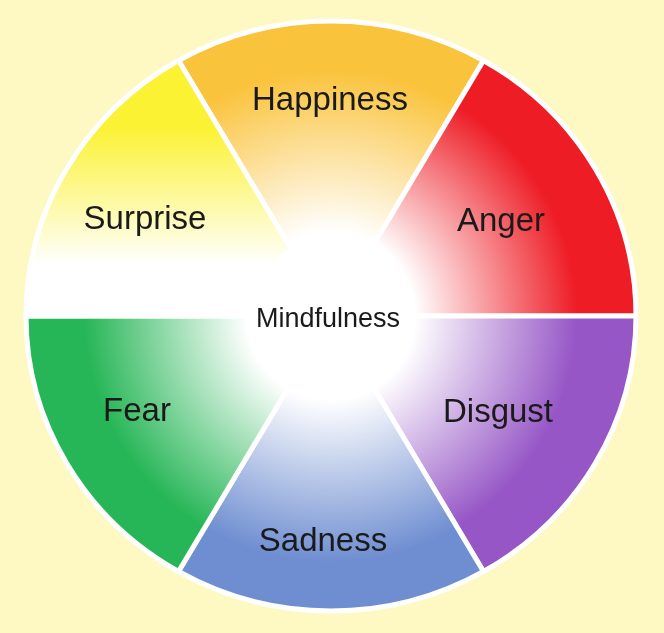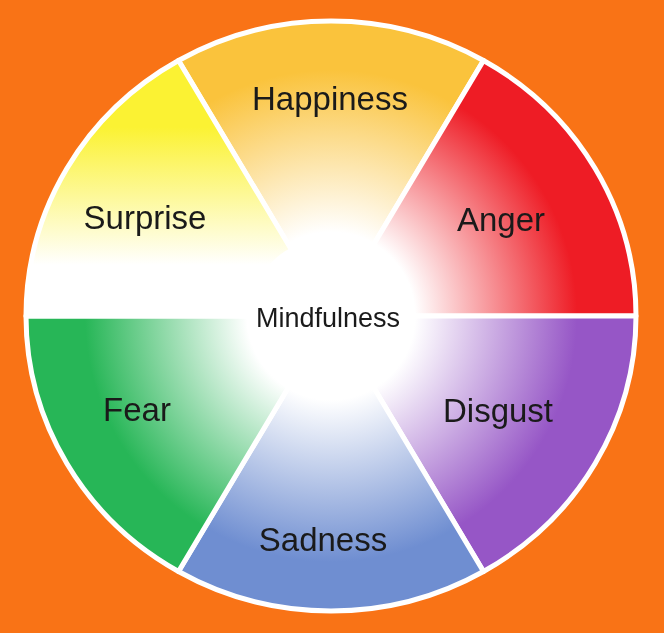--- a/index.html
+++ b/index.html
@@ -5,21 +5,21 @@
   html, body {
     margin: 0;
     padding: 0;
     background: #ffffff;
     font-family: "Liberation Sans", sans-serif;
   }
   .stage {
     position: relative;
     width: 664px;
     height: 633px;
-    background: #f97316;
+    background: #fef9c3;
     overflow: hidden;
   }
   svg { display: block; }
   .wedge-label {
     font-family: "Liberation Sans", sans-serif;
     font-size: 33px;
     fill: #1a1a1a;
     text-anchor: middle;
   }
   .center-label {

